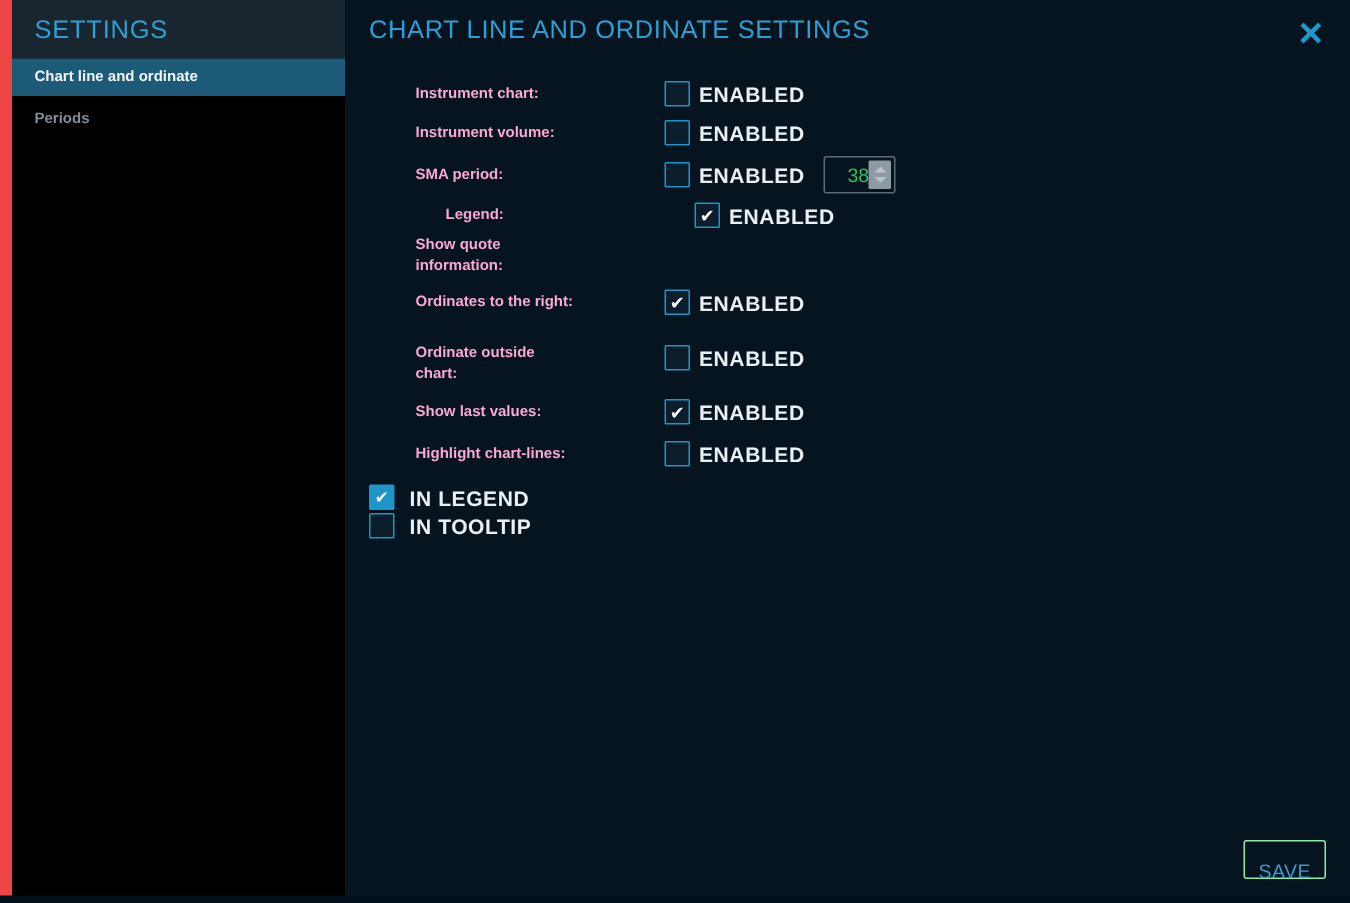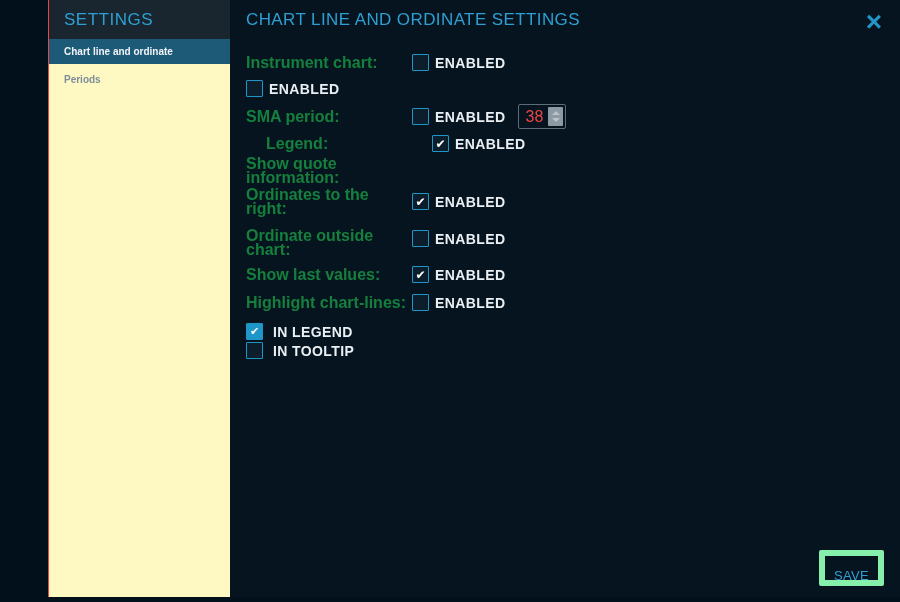--- a/index.html
+++ b/index.html
@@ -4,21 +4,21 @@
 <style>
   html,body{margin:0;padding:0;background:#02101b;}
   .window{
     position:relative;width:900px;height:602px;overflow:hidden;
     background:#02101b;font-family:"Liberation Sans",sans-serif;
     -webkit-font-smoothing:antialiased;
   }
   
   .sidebar{
     position:absolute;left:0;top:0;width:230px;height:597px;
-    background:#fef9c3;box-sizing:border-box;border-left:1px solid #ef4444;margin-left:48px;
+    background:#000000;box-sizing:border-box;border-left:8px solid #ef4444;
   }
   .sidebar-header{
     height:39px;background:#19262f;display:flex;align-items:center;
     padding-left:15px;box-sizing:border-box;
   }
   .sidebar-title{color:#2e9fd2;font-size:17px;letter-spacing:.5px;}
   .side-item{
     height:25px;display:flex;align-items:center;padding-left:15px;
     font-size:10px;font-weight:700;color:#7f8d99;cursor:pointer;
   }
@@ -35,22 +35,22 @@
   }
   .close-btn{
     position:absolute;right:16px;top:6px;color:#2196c8;font-size:28px;
     font-weight:700;line-height:1;cursor:pointer;background:none;border:none;
     font-family:"Liberation Sans",sans-serif;padding:2px;
   }
   
   .row{position:absolute;left:16px;display:flex;align-items:center;}
   .row.top-align{align-items:flex-start;}
   .row-label{
-    width:166px;flex:0 0 166px;font-size:16px;font-weight:700;
-    line-height:14px;color:#15803d;
+    width:166px;flex:0 0 166px;font-size:10px;font-weight:700;
+    line-height:14px;color:#f9a8d4;margin-left:31px;
   }
   .lline{display:block;}
   .controls{display:flex;align-items:center;}
   .controls.col{flex-direction:column;align-items:flex-start;gap:2px;}
   .cb-line{display:flex;align-items:center;height:17px;}
   .cb{
     width:15px;height:15px;flex:0 0 auto;border:1px solid #1f96c8;
     background:#0c1e2b;border-radius:1px;display:inline-flex;
     align-items:center;justify-content:center;cursor:pointer;
     font-family:"DejaVu Sans",sans-serif;font-size:12px;line-height:1;
@@ -61,34 +61,34 @@
     margin-left:6px;font-size:14px;font-weight:700;letter-spacing:.4px;
     color:#e9eff3;cursor:pointer;white-space:nowrap;
   }
   .cb-label.indent{margin-left:10px;}
   
   .num-input{
     margin-left:13px;width:48px;height:25px;box-sizing:border-box;
     border:1px solid #5d6d78;border-radius:2px;display:flex;
     align-items:center;background:transparent;cursor:default;
   }
-  .num-value{color:#ef4444;font-size:16px;padding-left:6px;flex:1;}
+  .num-value{color:#22c55e;font-size:13px;padding-left:6px;flex:1;text-align:right;}
   .spinner{
     width:15px;height:19px;background:#8d99a3;margin-right:2px;
     display:flex;flex-direction:column;align-items:center;
     justify-content:center;gap:3px;border-radius:1px;
   }
   .spin-up{width:0;height:0;border-left:4px solid transparent;
     border-right:4px solid transparent;border-bottom:4px solid #b9c3ca;}
   .spin-down{width:0;height:0;border-left:4px solid transparent;
     border-right:4px solid transparent;border-top:4px solid #b9c3ca;}
   
   .save-btn{
     position:absolute;right:16px;bottom:11px;height:25px;padding:12px 9px;
-    background:transparent;border:6px solid #86efac;border-radius:2px;
+    background:transparent;border:1px solid #86efac;border-radius:2px;
     color:#2e9fd2;font-size:13px;font-family:"Liberation Sans",sans-serif;
     cursor:pointer;letter-spacing:.3px;
   }
 </style>
 </head>
 <body>
 
 <div class="window">
 
   <div class="sidebar">
@@ -111,20 +111,23 @@
       <div class="row-label">
         <span class="lline">Instrument chart:</span>
       </div>
       <div class="controls">
         <span class="cb"></span>
         <span class="cb-label">ENABLED</span>
       </div>
     </div>
 
     <div class="row" style="top:80px;height:17px;">
+      <div class="row-label">
+        <span class="lline">Instrument volume:</span>
+      </div>
       <div class="controls">
         <span class="cb"></span>
         <span class="cb-label">ENABLED</span>
       </div>
     </div>
 
     <div class="row" style="top:104px;height:25px;">
       <div class="row-label">
         <span class="lline">SMA period:</span>
       </div>

